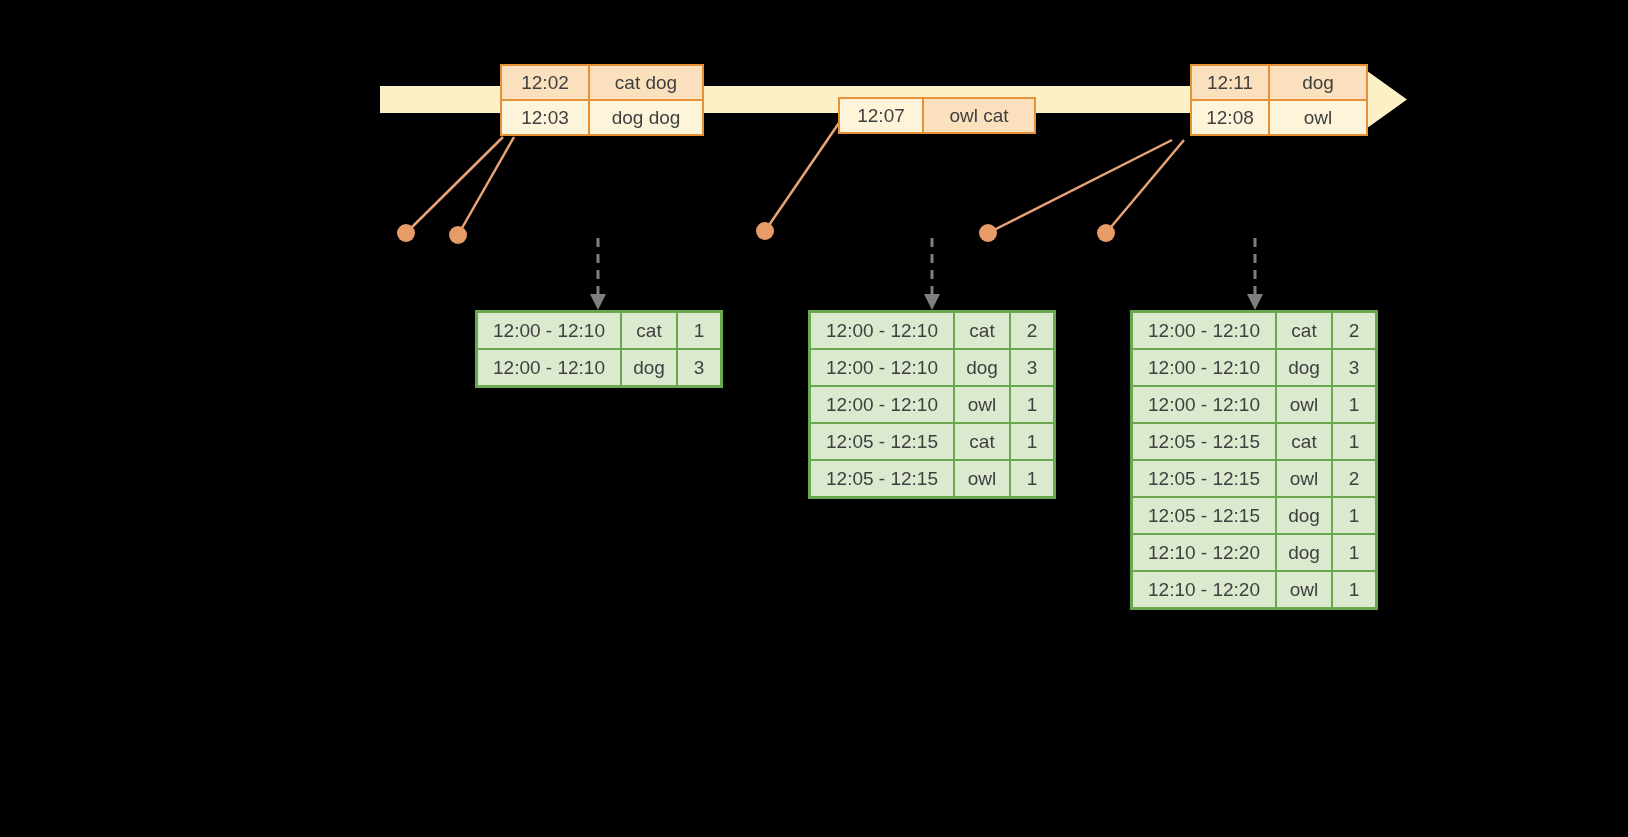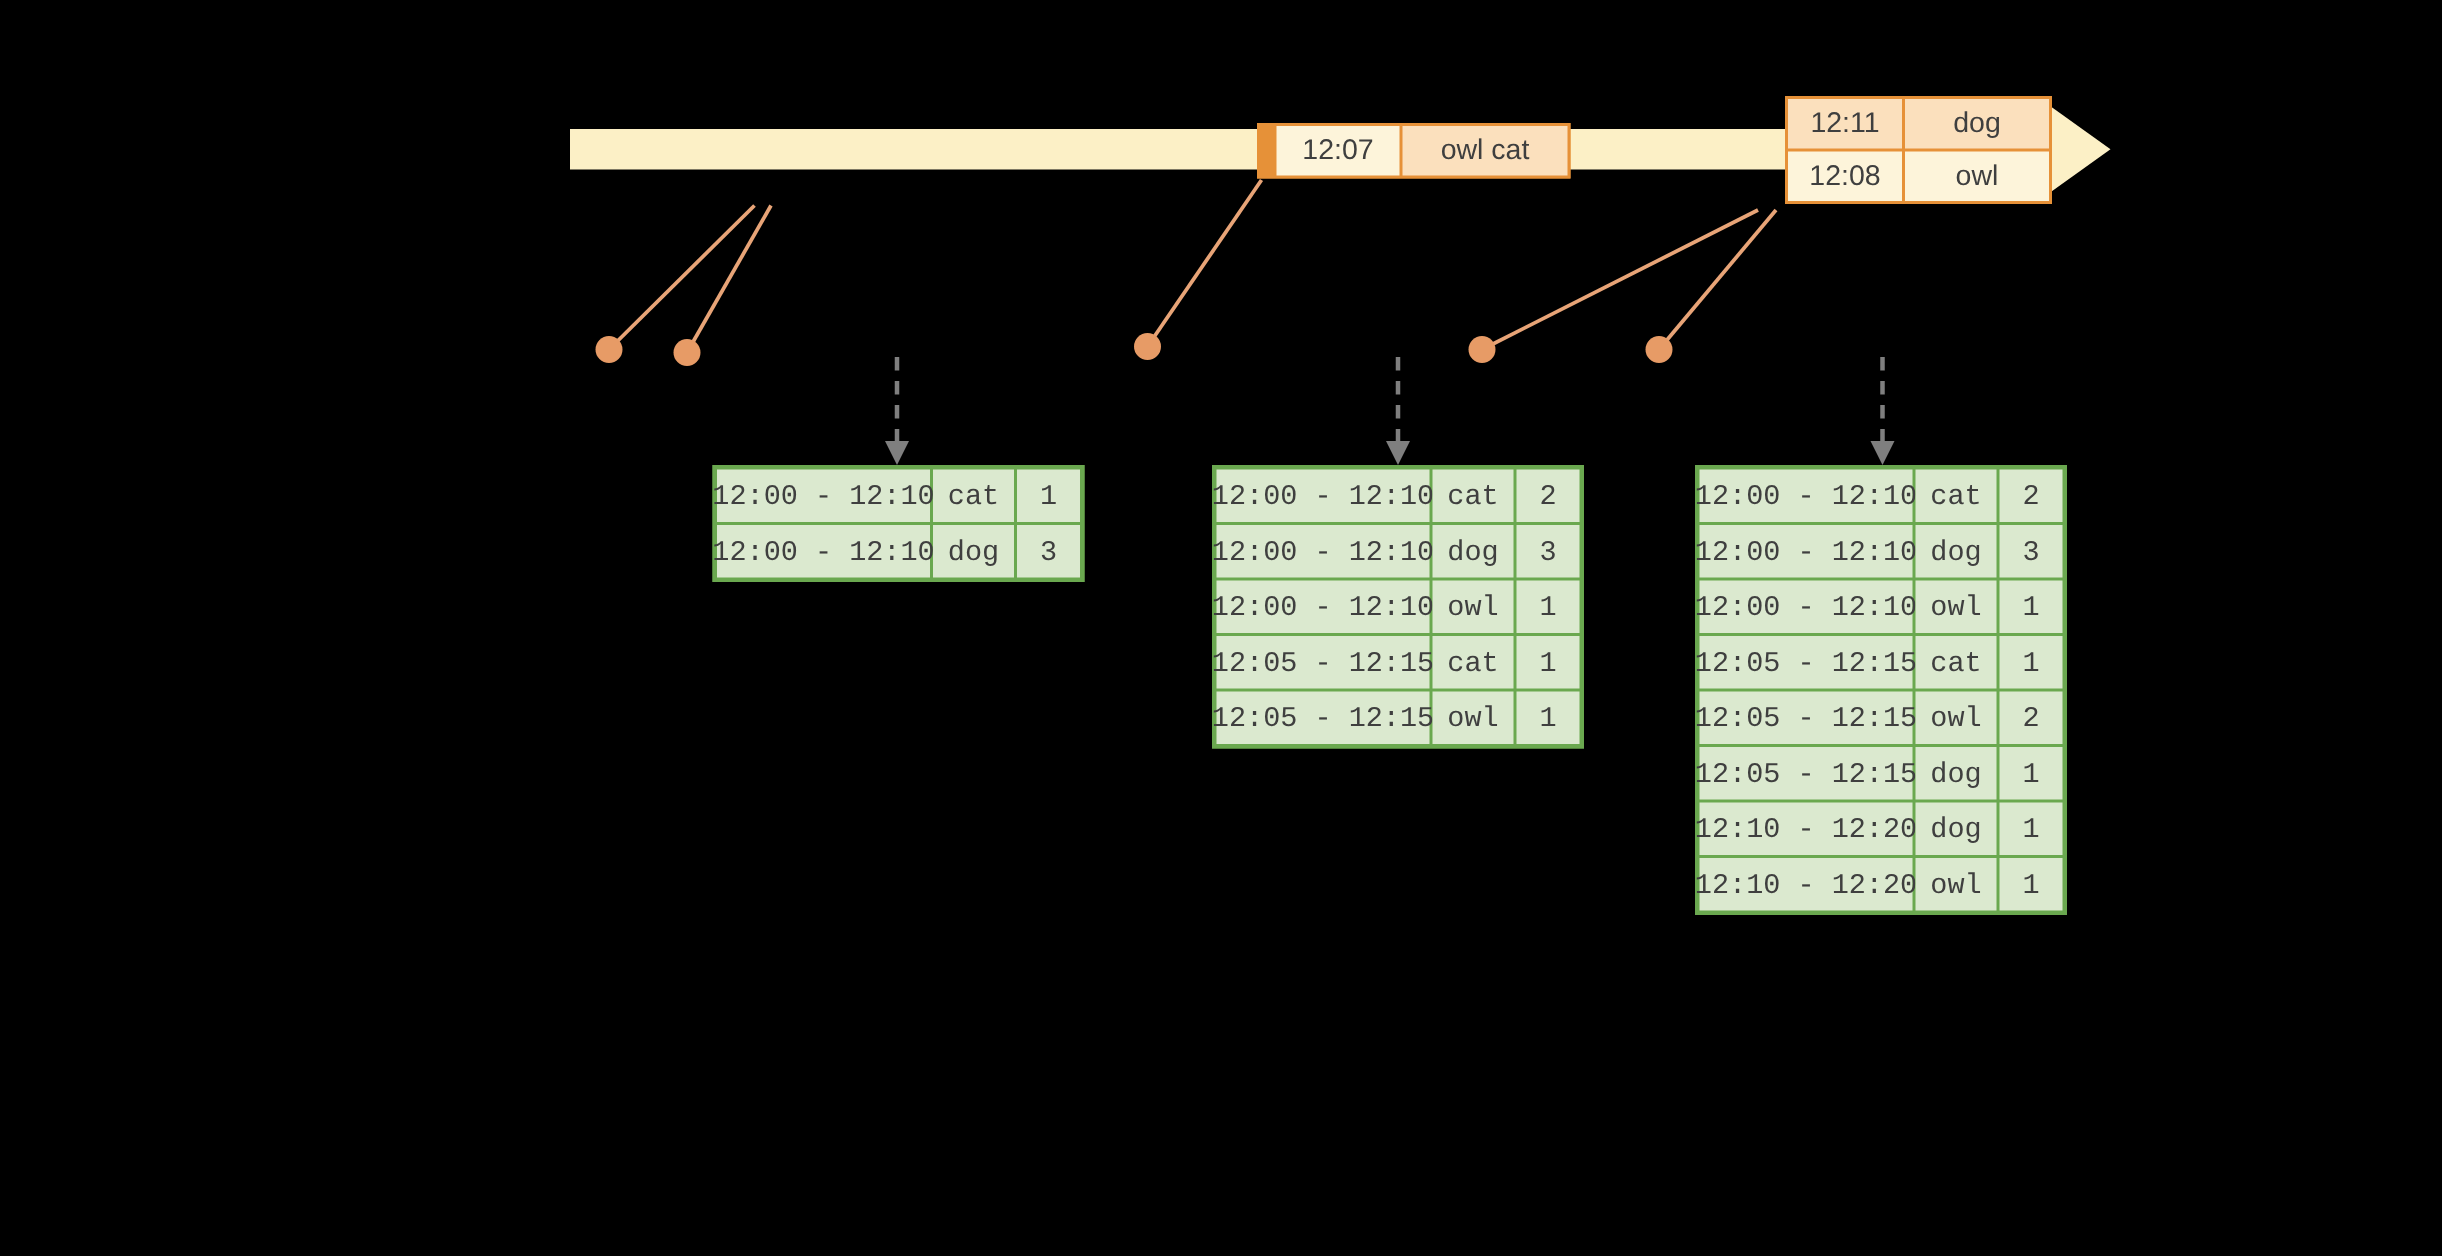--- a/index.html
+++ b/index.html
@@ -24,21 +24,21 @@
   
   .event-table {
     position: absolute;
     display: grid;
     gap: 2px;
     background: var(--event-border, #e69138);
     border: 2px solid var(--event-border, #e69138);
     z-index: 2;
   }
   #event-table-1 { left: 500px; top: 64px;  grid-template-columns: 86px 112px; }
-  #event-table-2 { left: 838px; top: 82px;  grid-template-columns: 82px 110px; padding-left: 11px; }
+  #event-table-2 { left: 838px; top: 97px;  grid-template-columns: 82px 110px; }
   #event-table-3 { left: 1168px; top: 64px; grid-template-columns: 76px 96px; margin-left: 22px; }
   .ecell {
     height: 33px;
     display: flex;
     align-items: center;
     justify-content: center;
     font-size: 19px;
     color: var(--text, #3f3f3f);
     white-space: nowrap;
   }
@@ -60,21 +60,20 @@
   .rrow { display: contents; }
   .rcell {
     height: 35px;
     background: var(--result-fill, #dbe9cf);
     display: flex;
     align-items: center;
     justify-content: center;
     font-size: 19px;
     color: var(--text, #3f3f3f);
     white-space: nowrap;
-    font-family: Liberation Mono, monospace;
   }
 </style>
 </head>
 <body>
 
 <div id="canvas">
 
   <svg id="overlay-svg" width="1628" height="837" viewBox="0 0 1628 837">
 
     <g>
@@ -103,20 +102,26 @@
       <polygon points="590,294 606,294 598,310" style="fill:var(--arrow-gray,#7f7f7f)"></polygon>
 
       <line x1="932" y1="238" x2="932" y2="296" stroke-width="3" stroke-dasharray="9,7" style="stroke:var(--arrow-gray,#7f7f7f)"></line>
       <polygon points="924,294 940,294 932,310" style="fill:var(--arrow-gray,#7f7f7f)"></polygon>
 
       <line x1="1255" y1="238" x2="1255" y2="296" stroke-width="3" stroke-dasharray="9,7" style="stroke:var(--arrow-gray,#7f7f7f)"></line>
       <polygon points="1247,294 1263,294 1255,310" style="fill:var(--arrow-gray,#7f7f7f)"></polygon>
     </g>
   </svg>
 
+  <div class="event-table" id="event-table-1">
+    <div class="ecell peach">12:02</div>
+    <div class="ecell peach">cat dog</div>
+    <div class="ecell cream">12:03</div>
+    <div class="ecell cream">dog dog</div>
+  </div>
 
   <div class="event-table" id="event-table-2">
     <div class="ecell cream">12:07</div>
     <div class="ecell peach">owl cat</div>
   </div>
 
   <div class="event-table" id="event-table-3">
     <div class="ecell peach">12:11</div>
     <div class="ecell peach">dog</div>
     <div class="ecell cream">12:08</div>

